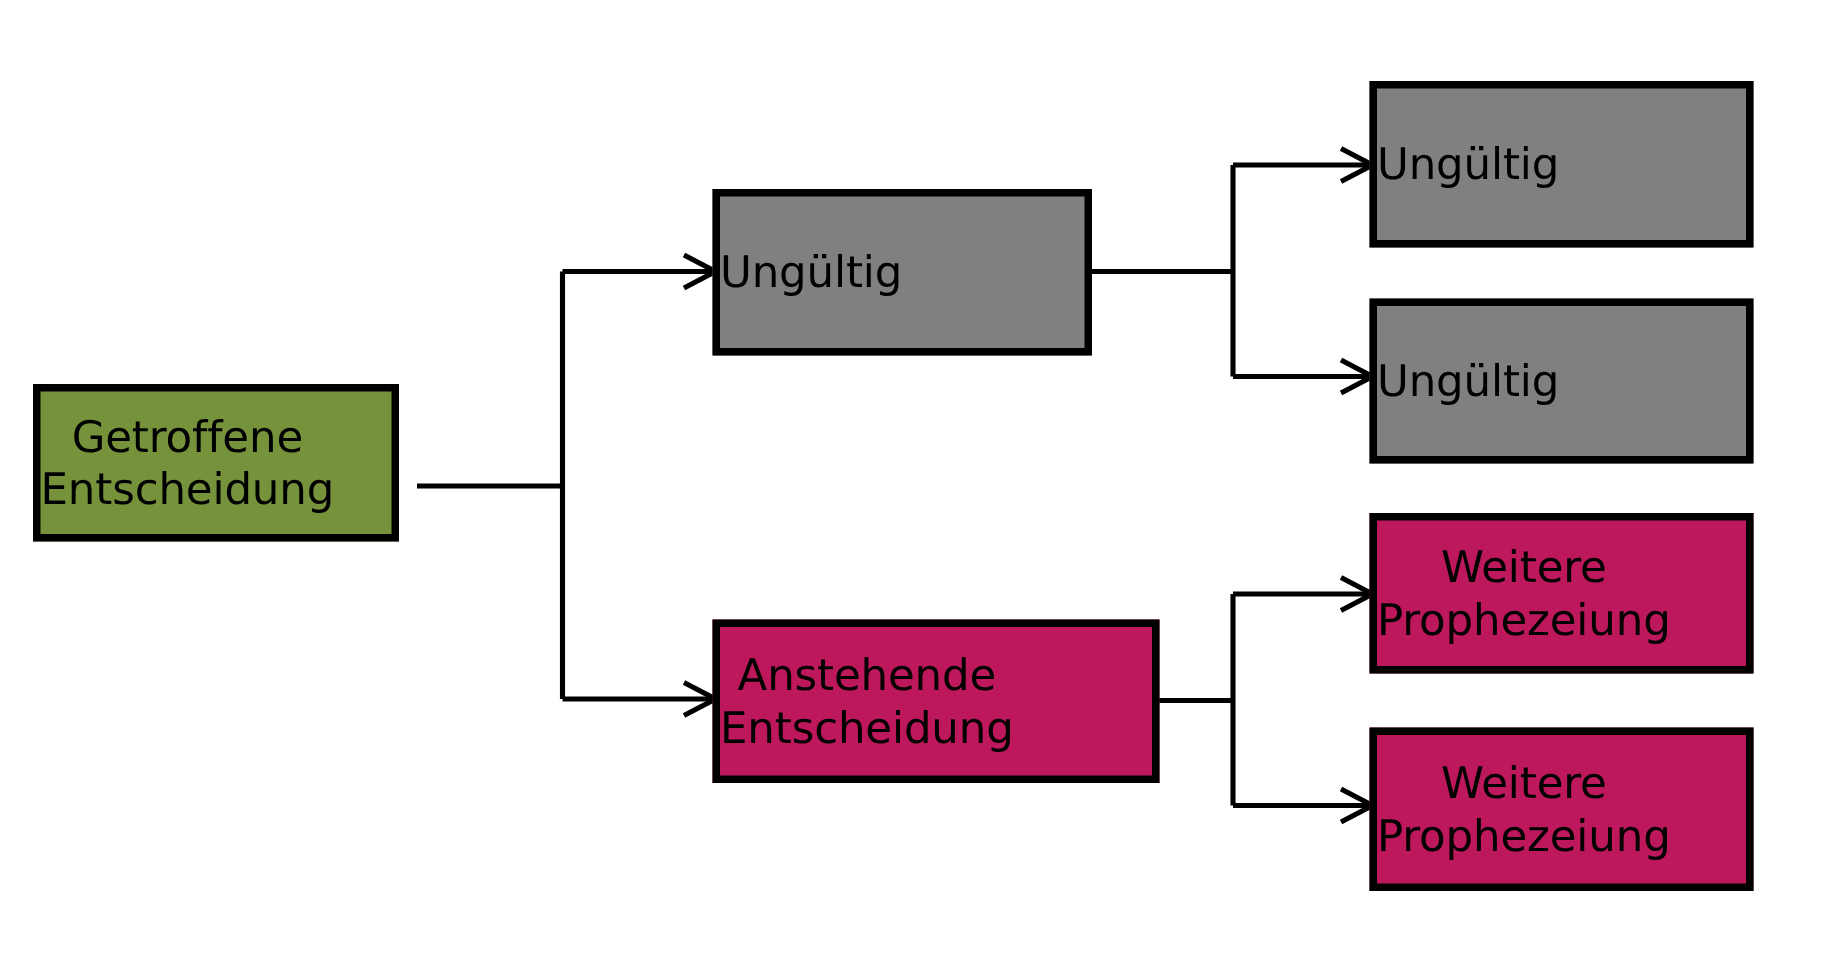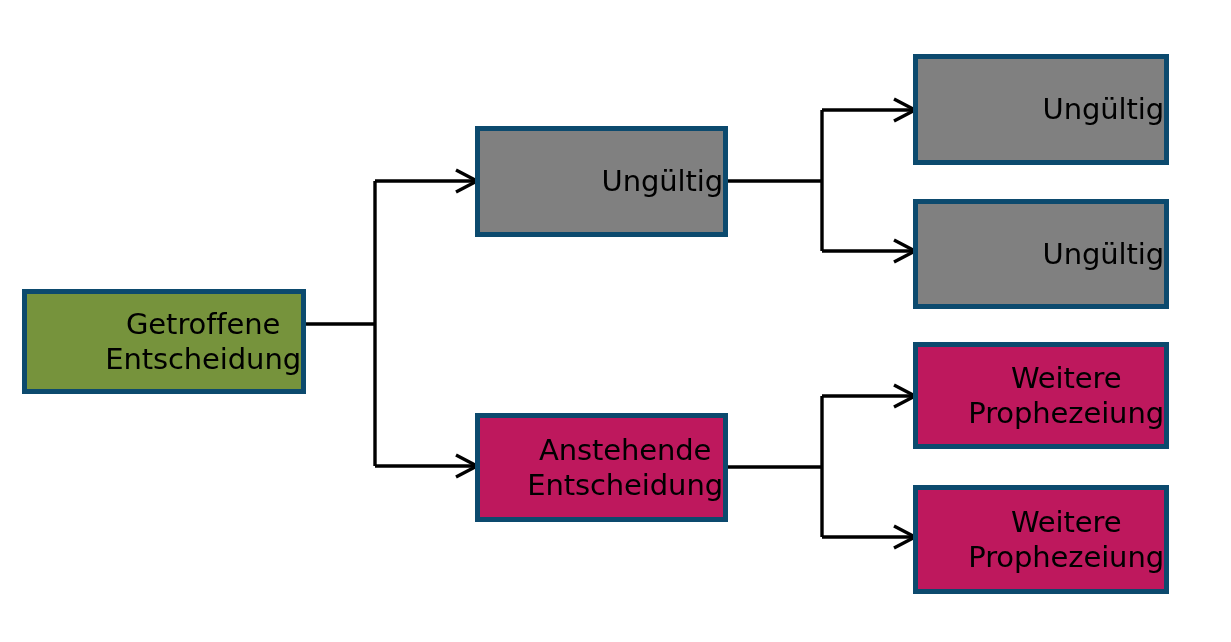--- a/index.html
+++ b/index.html
@@ -11,24 +11,24 @@
     position: relative;
     width: 1231px;
     height: 642px;
     background: #ffffff;
     overflow: hidden;
     font-family: "DejaVu Sans", "Liberation Sans", sans-serif;
   }
   .node {
     position: absolute;
     box-sizing: border-box;
-    border: 5px solid #0c4a6e;
+    border: 5px solid #000000;
     display: flex;
     align-items: center;
-    justify-content: flex-end;
+    justify-content: flex-start;
     text-align: center;
     color: #000000;
     font-size: 29px;
     line-height: 1.18;
     font-weight: 400;
     letter-spacing: -0.1px;
     white-space: pre-line;
     user-select: none;
   }
   .node-decision-made {
@@ -77,30 +77,30 @@
     <g stroke="#000000" fill="none">
       <path d="M 728 467 L 822 467" stroke-width="3.4"></path>
       <path d="M 822 396 L 822 537" stroke-width="3.4"></path>
       <path d="M 822 396 L 913 396" stroke-width="3.4"></path>
       <path d="M 822 537 L 913 537" stroke-width="3.4"></path>
       <path d="M 894 385 L 915 396 L 894 407" stroke-width="3.4" stroke-linecap="butt"></path>
       <path d="M 894 526 L 915 537 L 894 548" stroke-width="3.4" stroke-linecap="butt"></path>
     </g>
   </svg>
 
-  <div class="node node-decision-made" style="left:22px; top:289px; width:284px; height:105px;">
+  <div class="node node-decision-made" style="left:22px; top:256px; width:244px; height:105px;">
     <span>Getroffene
 Entscheidung</span>
   </div>
 
   <div class="node node-invalid" style="left:475px; top:126px; width:253px; height:111px;">
     <span>Ungültig</span>
   </div>
 
-  <div class="node node-prophecy" style="left:475px; top:413px; width:253px; height:109px;">
+  <div class="node node-prophecy" style="left:475px; top:413px; width:298px; height:109px;">
     <span>Anstehende
 Entscheidung</span>
   </div>
 
   <div class="node node-invalid" style="left:913px; top:54px; width:256px; height:111px;">
     <span>Ungültig</span>
   </div>
 
   <div class="node node-invalid" style="left:913px; top:199px; width:256px; height:110px;">
     <span>Ungültig</span>

